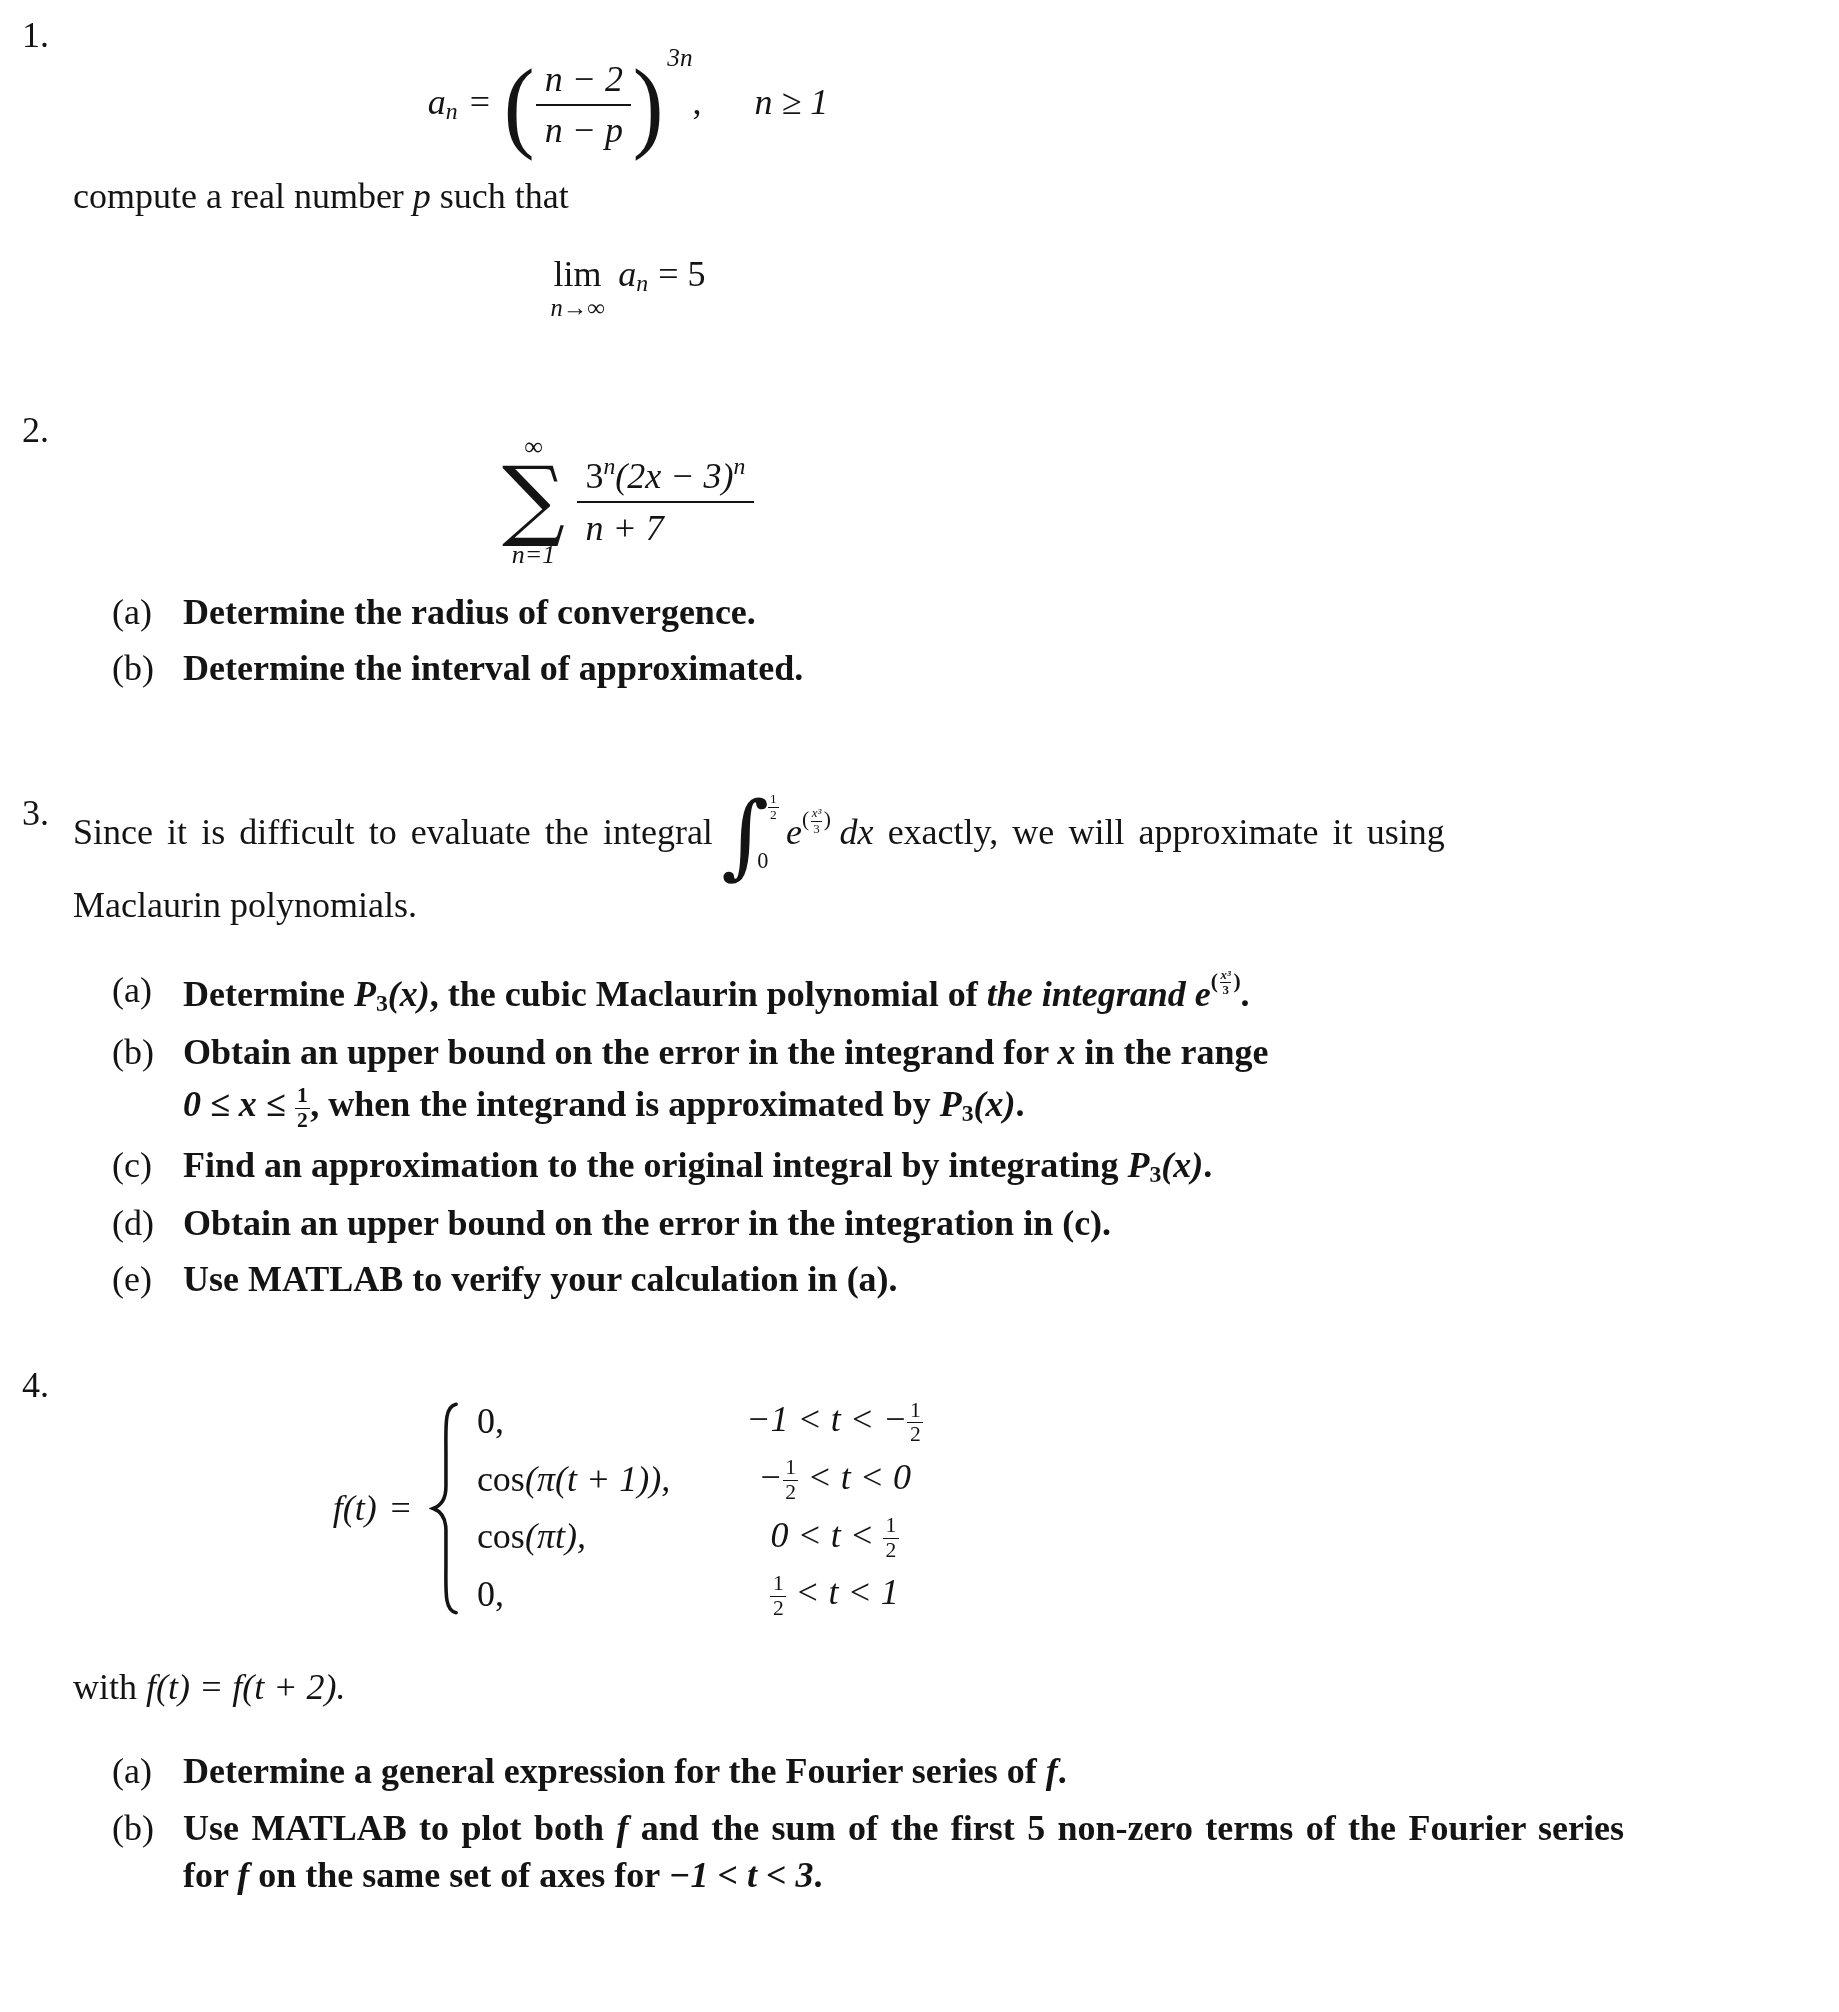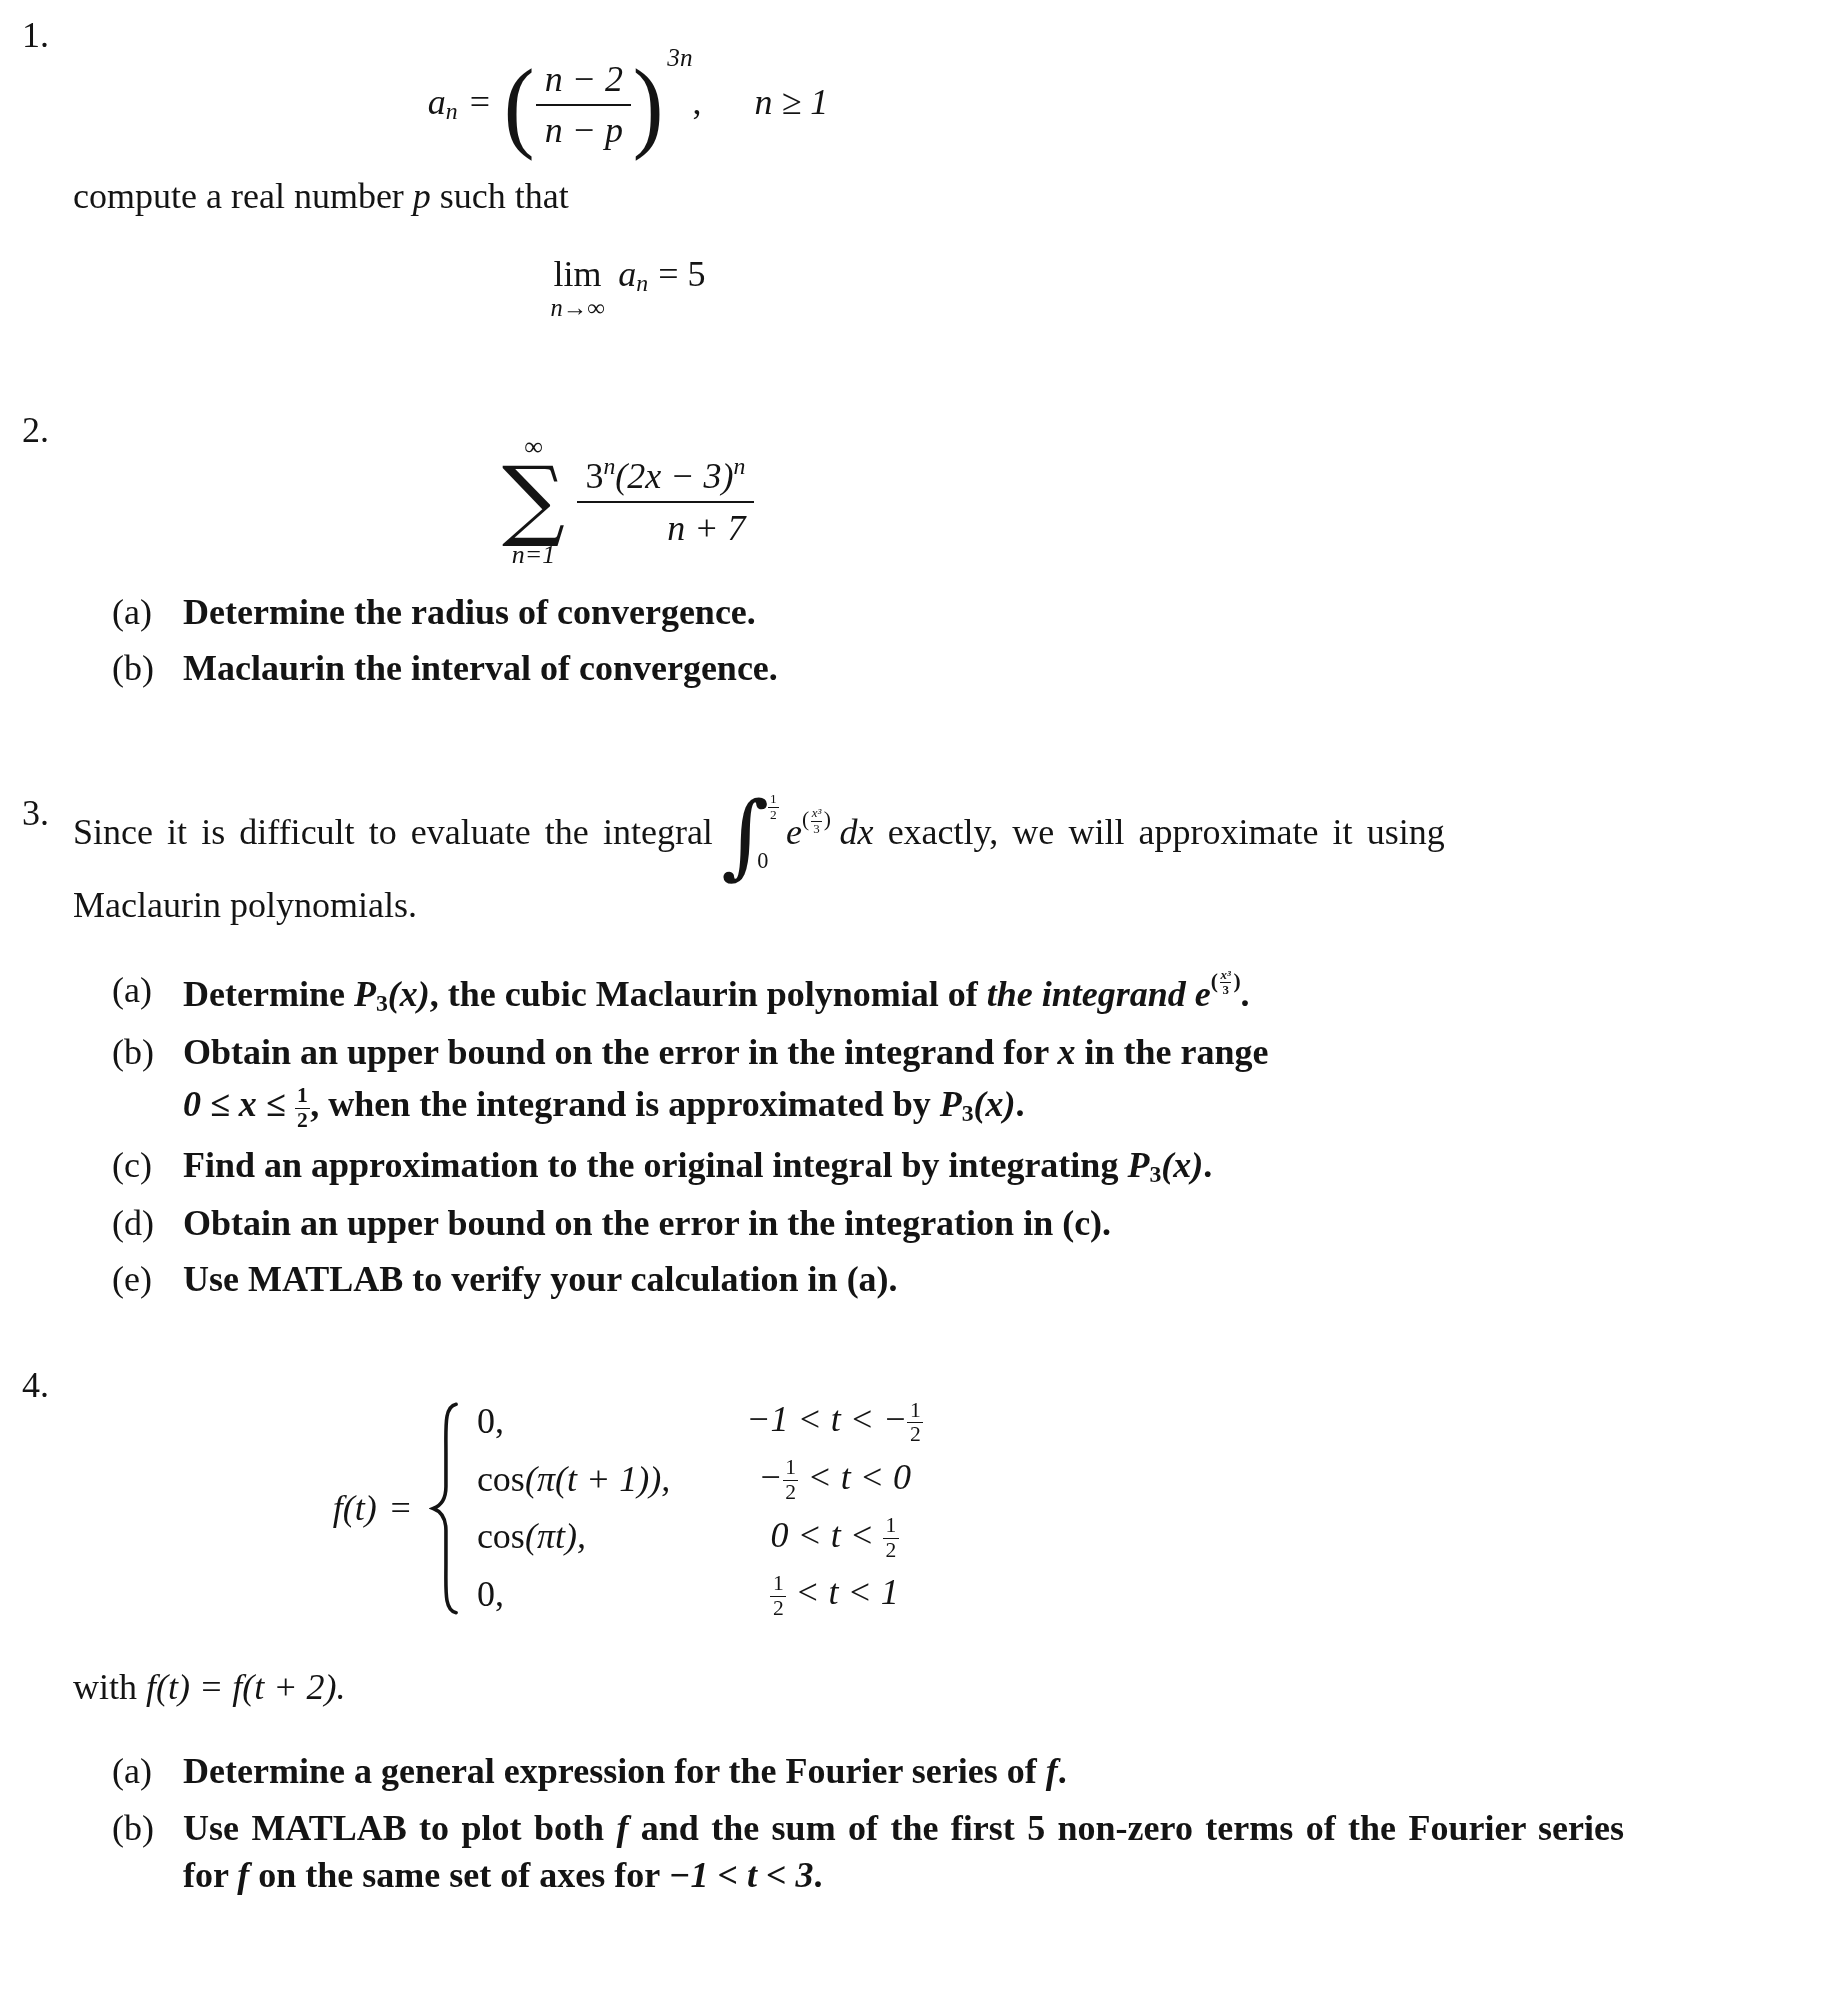--- a/index.html
+++ b/index.html
@@ -14,21 +14,21 @@
   .mi { font-style: italic; }
   .row { display: flex; }
   .inum { flex: 0 0 51px; }
   .itext { flex: 1; min-width: 0; }
   .display { width: 1110px; text-align: center; }
   .dgroup { display: inline-block; white-space: nowrap; }
 
   .ss-sub { font-size: .66em; vertical-align: -0.22em; }
   .ss-sup { font-size: .66em; vertical-align: .6em; }
 
-  .frac { display: inline-block; vertical-align: middle; text-align: right; }
+  .frac { display: inline-block; vertical-align: middle; text-align: left; }
   .frac .fn { display: block; padding: 0 8.5px 5.1px; line-height: 1.05; }
   .frac .fd { display: block; border-top: 2.5px solid #141414; padding: 6.8px 8.5px 0; line-height: 1.05; }
 
   .bigp { display: inline-block; font-size: 2.85em; font-weight: 400; vertical-align: middle; line-height: .88; transform: scaleX(.9); }
   .bigexp { font-size: .7em; vertical-align: 1.9em; margin-left: 1.7px; }
   .condgap { margin-left: 53px; }
   .sp-rel { margin: 0 12px; }
 
   .limop { display: inline-flex; flex-direction: column; align-items: center; line-height: 1.05; vertical-align: baseline; }
   .limop .l-sub { font-size: .68em; margin-top: 1.7px; }
@@ -120,21 +120,21 @@
               </span><span class="frac"><span class="fn"><span>3</span><span class="ss-sup mi">n</span><span class="mi">(2x − 3)</span><span class="ss-sup mi">n</span></span><span class="fd mi">n + 7</span></span></span>
         </div>
 
         <div class="parts">
           <div class="part">
             <span class="plabel">(a)</span>
             <span class="ptext">Determine the radius of convergence.</span>
           </div>
           <div class="part">
             <span class="plabel">(b)</span>
-            <span class="ptext">Maclaurin the interval of convergence.</span>
+            <span class="ptext">Determine the interval of approximated.</span>
           </div>
         </div>
       </div>
     </div>
   </section>
 
   <section class="item" id="p3">
     <div class="row">
       <span class="inum">3.</span>
       <div class="itext">

